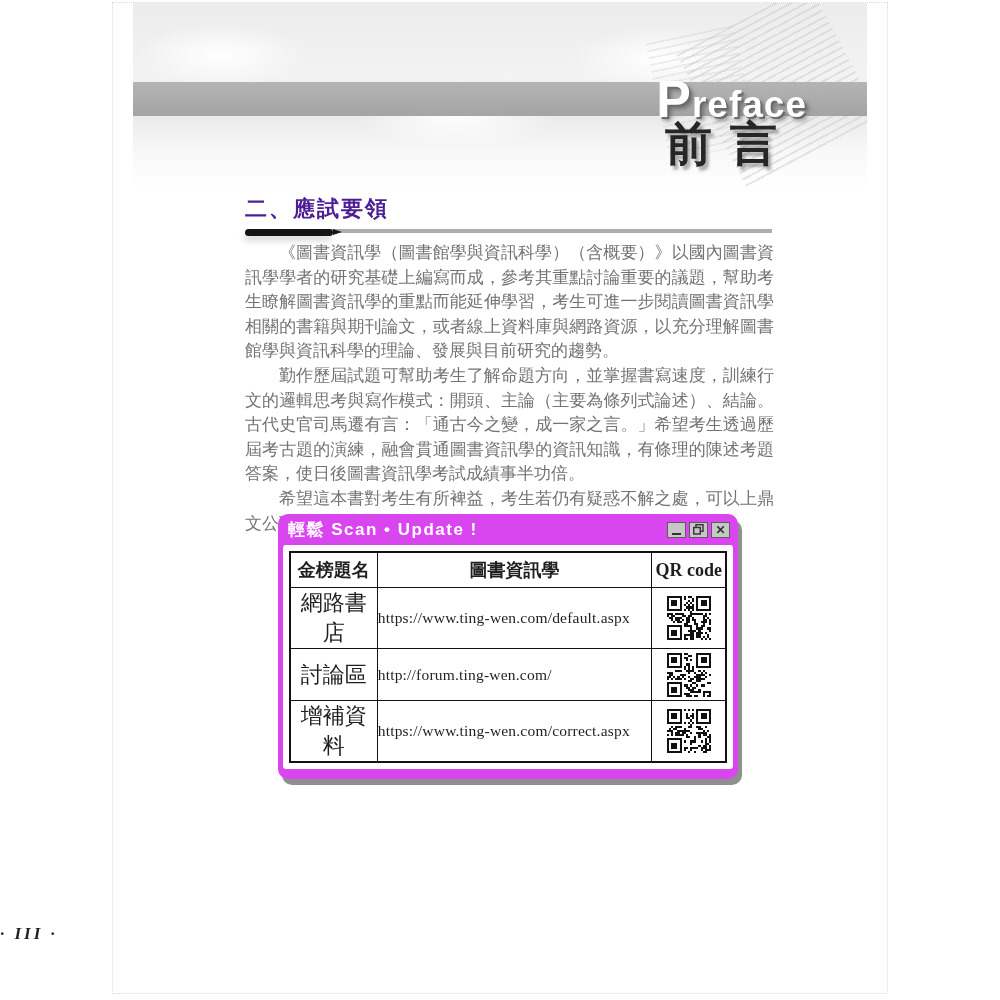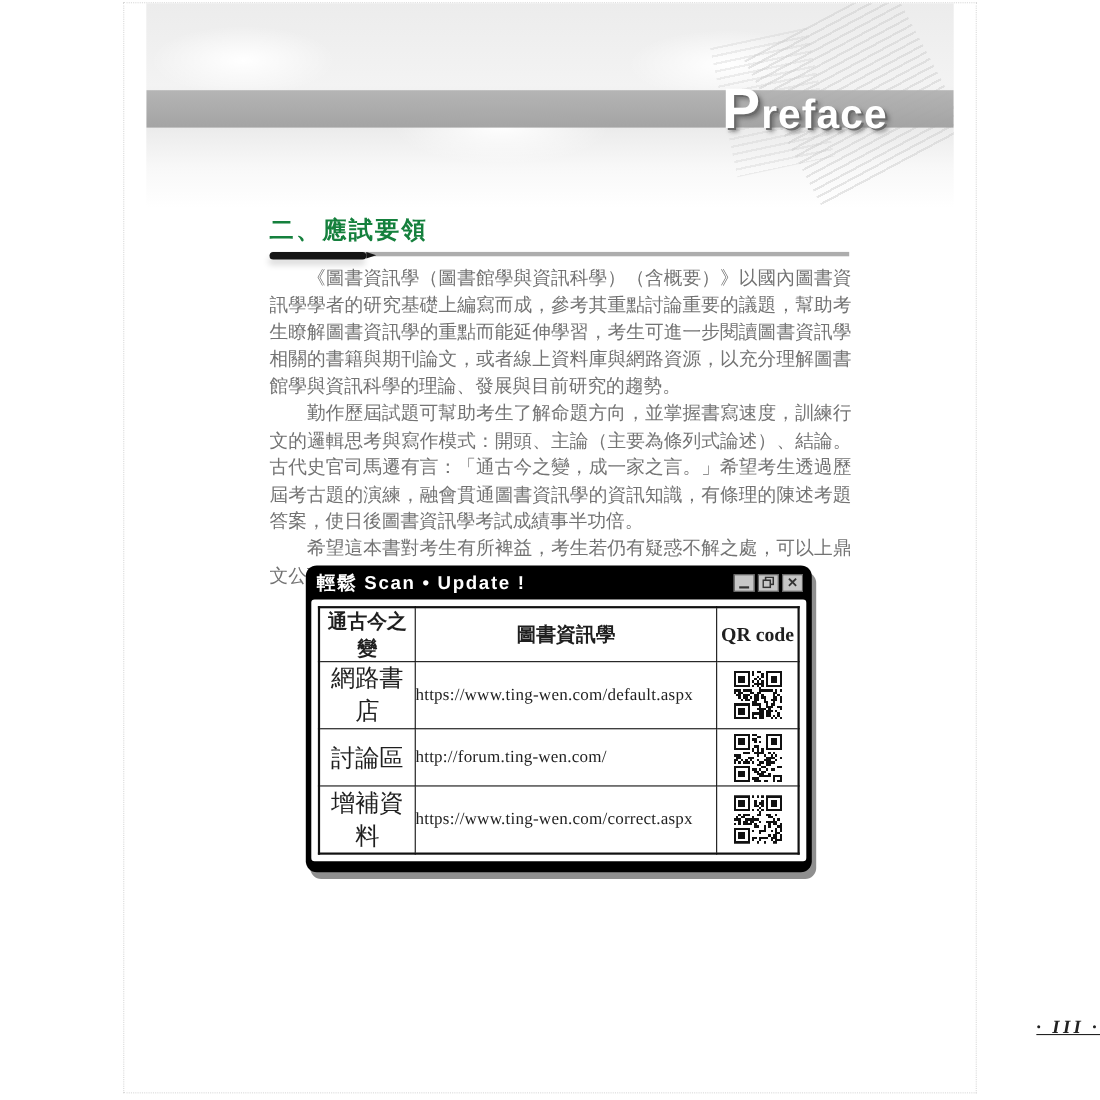--- a/index.html
+++ b/index.html
@@ -25,37 +25,37 @@
       font-family:"Liberation Sans","DejaVu Sans",sans-serif;font-weight:bold;
       font-size:37px;line-height:1;color:#ffffff;letter-spacing:1px;
       text-shadow:2px 2px 0 #6b6b6b,4px 4px 4px rgba(70,70,70,.55);}
   .preface::first-letter{font-size:52px;}
   .cn-title{position:absolute;z-index:3;right:72px;top:116px;
       font-weight:bold;font-size:47px;line-height:1.1;color:#262626;letter-spacing:18px;
       text-shadow:3px 4px 3px rgba(90,90,90,.5);}
 
   
   .section{position:absolute;left:245px;top:194px;width:527px;}
-  .section h2{margin:0;font-size:22px;font-weight:bold;color:#15803d;letter-spacing:2px;}
+  .section h2{margin:0;font-size:22px;font-weight:bold;color:#4c1d95;letter-spacing:2px;}
   .rule{position:relative;height:9px;margin-top:5px;}
   .rule-gray{position:absolute;left:2px;right:0;top:0;height:4px;background:#adadad;}
   .rule-dark{position:absolute;left:0;top:0;height:7px;width:88px;background:#151515;
       border-radius:4px;box-shadow:-1px 5px 6px rgba(0,0,0,.15);}
   .rule-dark::after{content:"";position:absolute;left:100%;top:0;width:0;height:0;
       border-top:3.5px solid transparent;border-bottom:3.5px solid transparent;
       border-left:9px solid #151515;}
 
   
   .bodytext{position:absolute;left:245px;top:241px;width:529px;
       font-size:17px;line-height:24.6px;text-align:justify;color:#737373;}
   .bodytext p{margin:0;text-indent:2em;}
 
   
   .scan-window{position:absolute;left:278px;top:514px;width:460px;
-      background:#000000;border-radius:10px;padding:0 5px 10px;box-sizing:border-box;
+      background:#d946ef;border-radius:10px;padding:0 5px 10px;box-sizing:border-box;
       box-shadow:4px 6px 0 0 #8f8f8f;}
   .titlebar{height:31px;display:flex;align-items:center;padding:0 3px 0 5px;}
   .window-title{flex:1;color:#ffffff;font-family:"Liberation Sans","DejaVu Sans",sans-serif;
       font-weight:bold;font-size:17px;letter-spacing:1.5px;white-space:nowrap;}
   .controls{display:flex;gap:3px;}
   .ctl{width:19px;height:16px;background:#c7c7c7;border:1px solid #5c5c5c;
       display:flex;align-items:flex-end;justify-content:center;box-sizing:border-box;cursor:default;}
   .ctl-min i{display:block;width:9px;height:2px;background:#333;margin-bottom:2px;}
   .ctl-restore{align-items:center;}
   .ctl-close{align-items:center;font-family:"Liberation Sans",sans-serif;
@@ -65,34 +65,35 @@
   table.res col.c1{width:20%;} table.res col.c2{width:63%;} table.res col.c3{width:17%;}
   table.res th,table.res td{border:1px solid #111;padding:0;}
   table.res th{height:34px;font-weight:bold;font-size:18px;text-align:center;}
   th.qr-head{font-size:15px;}
   td.res-name{height:51px;text-align:center;font-size:22px;}
   td.res-url{font-size:15.5px;padding-left:8px;letter-spacing:.2px;margin-left:36px;}
   td.res-qr{text-align:center;vertical-align:middle;}
   td.res-qr svg{display:block;margin:3px auto;}
 
   
-  .pagenum{position:absolute;left:0;width:1000px;top:924px;text-align:right;
-      font-style:italic;font-weight:bold;font-size:17px;letter-spacing:3px;color:#222;text-decoration:underline;}
+  .pagenum{position:absolute;left:0;width:1000px;top:924px;text-align:left;
+      font-style:italic;font-weight:bold;font-size:17px;letter-spacing:3px;color:#222;}
 </style>
 </head>
 <body>
 
 <div class="canvas">
   <div class="page-frame"></div>
 
   <div class="header-graphic">
     <div class="news-texture news-1"></div>
     <div class="news-texture news-2"></div>
     <div class="header-band"></div>
     <div class="preface">Preface</div>
+    <div class="cn-title">前言</div>
   </div>
 
   <div class="section">
     <h2>二、應試要領</h2>
     <div class="rule">
       <div class="rule-gray"></div>
       <div class="rule-dark"></div>
     </div>
   </div>
 
@@ -120,21 +121,21 @@
     </div>
     <div class="win-content">
       <table class="res">
         <colgroup>
             <col class="c1">
             <col class="c2">
             <col class="c3">
           </colgroup>
         <thead>
           <tr>
-            <th>通古今之變</th>
+            <th>金榜題名</th>
             <th>圖書資訊學</th>
             <th class="qr-head">QR code</th>
           </tr>
         </thead>
         <tbody>
           <tr>
             <td class="res-name">網路書店</td>
             <td class="res-url">https://www.ting-wen.com/default.aspx</td>
             <td class="res-qr">
                 <svg width="44" height="44" viewBox="0 0 21 21" shape-rendering="crispEdges">

